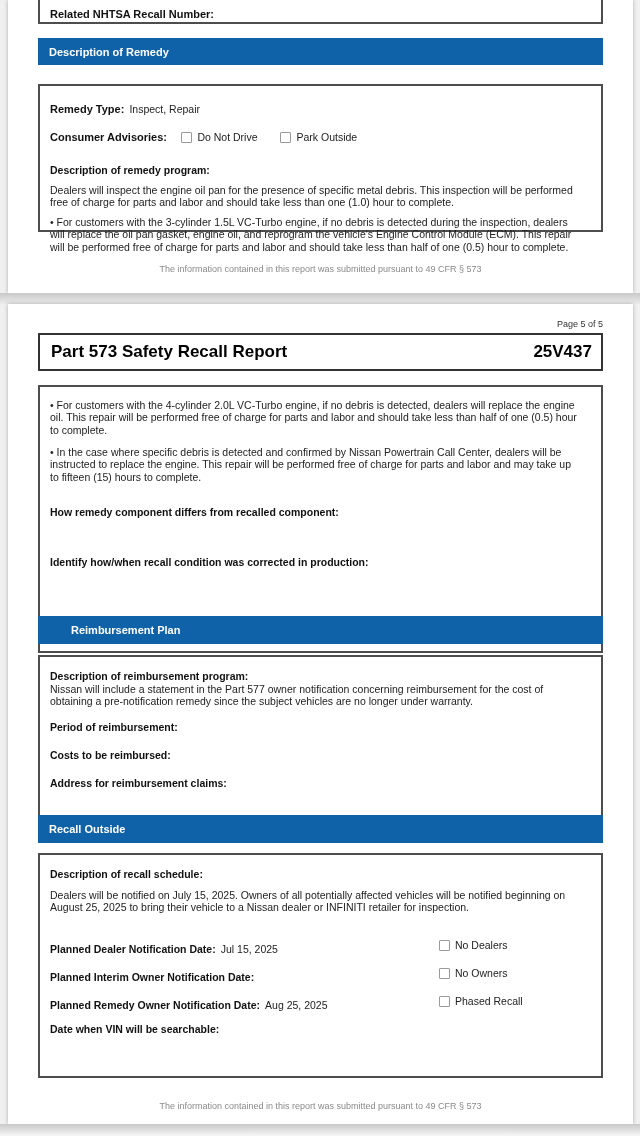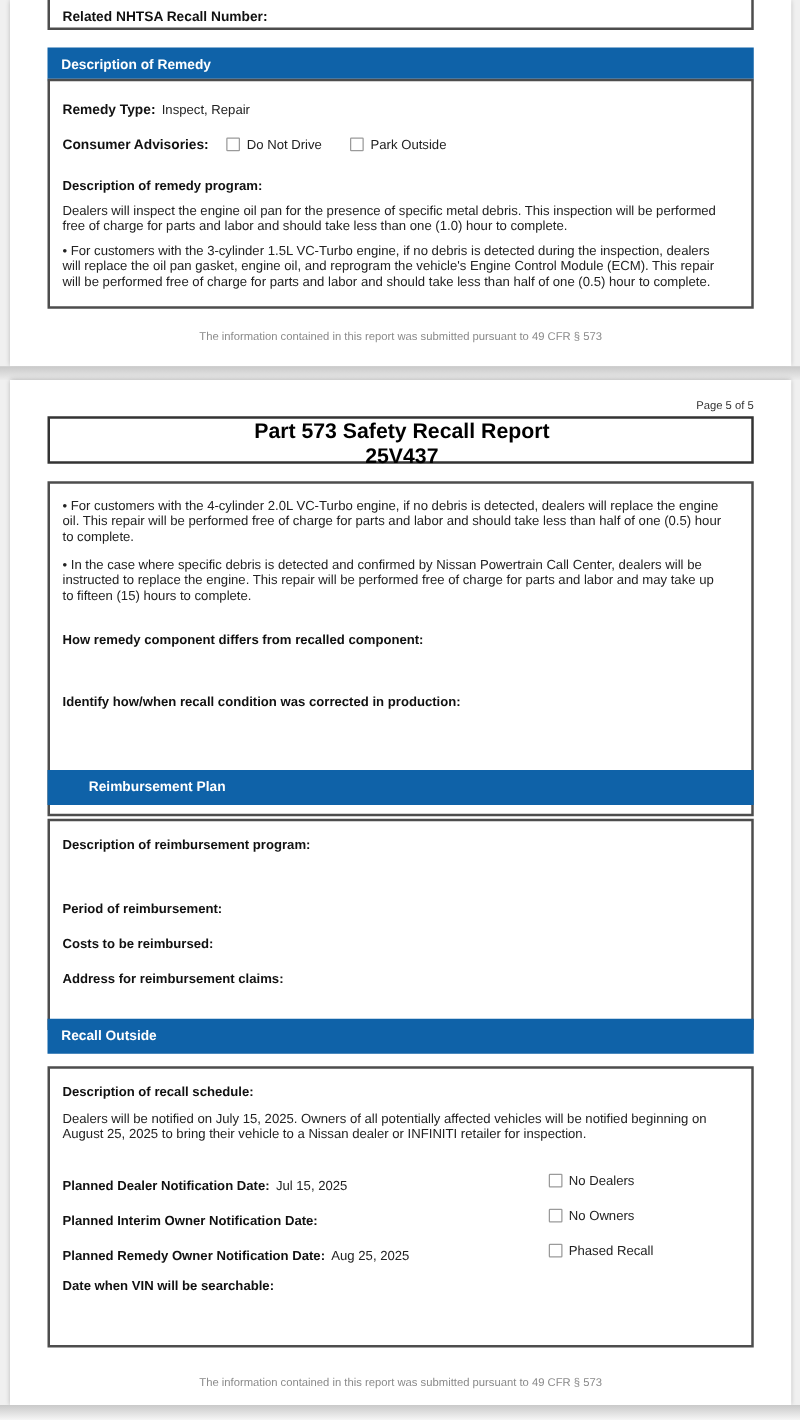--- a/index.html
+++ b/index.html
@@ -96,21 +96,21 @@
 <div class="page" id="page1">
 
   <div class="fieldbox" style="top:-14px; height:38px; padding:16px 0 0 10px;">
     <span class="blabel lg">Related NHTSA Recall Number:</span>
   </div>
 
   <div class="bluebar" style="top:38px; height:27px;">
     <span>Description of Remedy</span>
   </div>
 
-  <div class="fieldbox" style="top:63px; height:184px;">
+  <div class="fieldbox" style="top:84px; height:148px;">
 
     <div class="abs" style="top:13px;">
       <span class="blabel lg">Remedy Type:</span><span class="val">Inspect, Repair</span>
     </div>
 
     <div class="abs" style="top:41px;">
       <span class="blabel lg">Consumer Advisories:</span>
       <span class="ckgroup" style="margin-left:10px;">
         <span class="ck"></span><span>Do Not Drive</span>
       </span>
@@ -128,38 +128,39 @@
 
   <div class="pfooter" style="top:264px;">The information contained in this report was submitted pursuant to 49 CFR § 573</div>
 </div>
 
 <div class="page-gap"></div>
 
 <div class="page" id="page2">
 
   <div class="pageind" style="top:15px;">Page 5 of 5</div>
 
-  <div class="hbox" style="top:29px;flex-direction:column;">
+  <div class="hbox" style="top:29px;">
     <span class="title">Part 573 Safety Recall Report</span>
     <span class="rnum">25V437</span>
   </div>
 
   <div class="fieldbox" style="top:81px; height:268px;">
     <div class="abs para" style="top:12px;">• For customers with the 4-cylinder 2.0L VC-Turbo engine, if no debris is detected, dealers will replace the engine oil. This repair will be performed free of charge for parts and labor and should take less than half of one (0.5) hour to complete.</div>
     <div class="abs para" style="top:59px;">• In the case where specific debris is detected and confirmed by Nissan Powertrain Call Center, dealers will be instructed to replace the engine. This repair will be performed free of charge for parts and labor and may take up to fifteen (15) hours to complete.</div>
     <div class="abs blabel" style="top:119px;">How remedy component differs from recalled component:</div>
     <div class="abs blabel" style="top:169px;">Identify how/when recall condition was corrected in production:</div>
   </div>
 
   <div class="bluebar" style="top:312px; height:28px;padding-left:33px;">
     <span>Reimbursement Plan</span>
   </div>
 
   <div class="fieldbox" style="top:351px; height:169px;">
     <div class="abs blabel" style="top:13px;">Description of reimbursement program:</div>
+    <div class="abs para" style="top:26px;">Nissan will include a statement in the Part 577 owner notification concerning reimbursement for the cost of obtaining a pre-notification remedy since the subject vehicles are no longer under warranty.</div>
     <div class="abs blabel" style="top:64px;">Period of reimbursement:</div>
     <div class="abs blabel" style="top:92px;">Costs to be reimbursed:</div>
     <div class="abs blabel" style="top:120px;">Address for reimbursement claims:</div>
   </div>
 
   <div class="bluebar" style="top:511px; height:28px;">
     <span>Recall Outside</span>
   </div>
 
   <div class="fieldbox" style="top:549px; height:225px;text-decoration:underline;">

